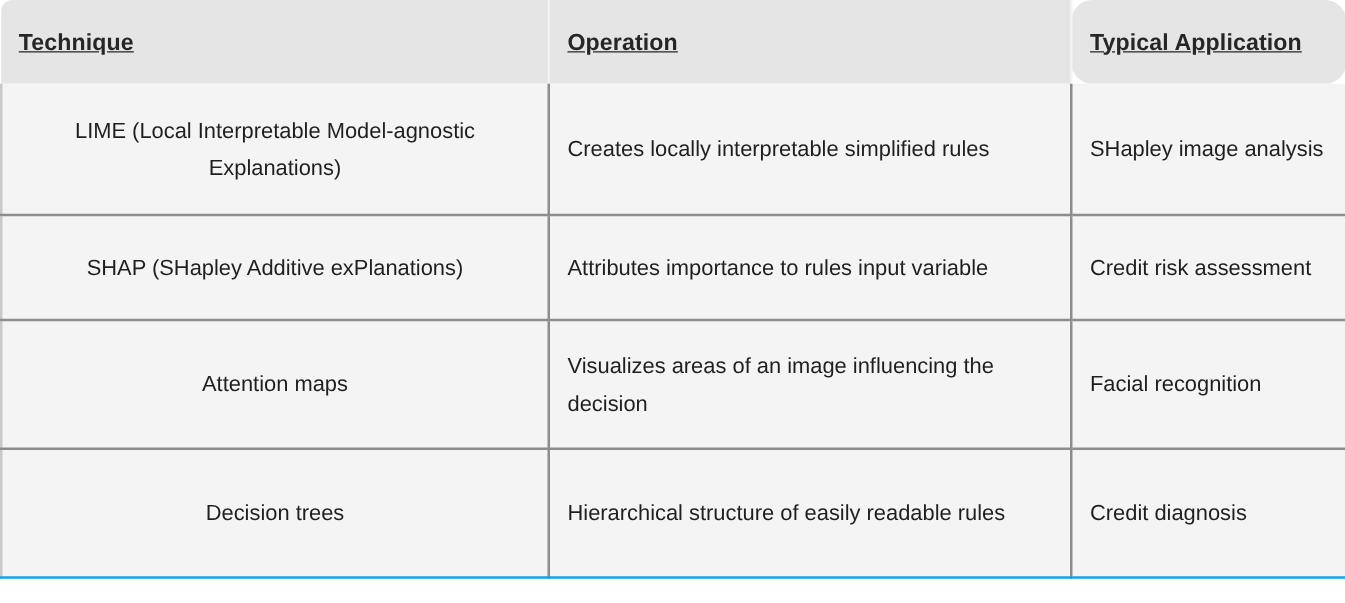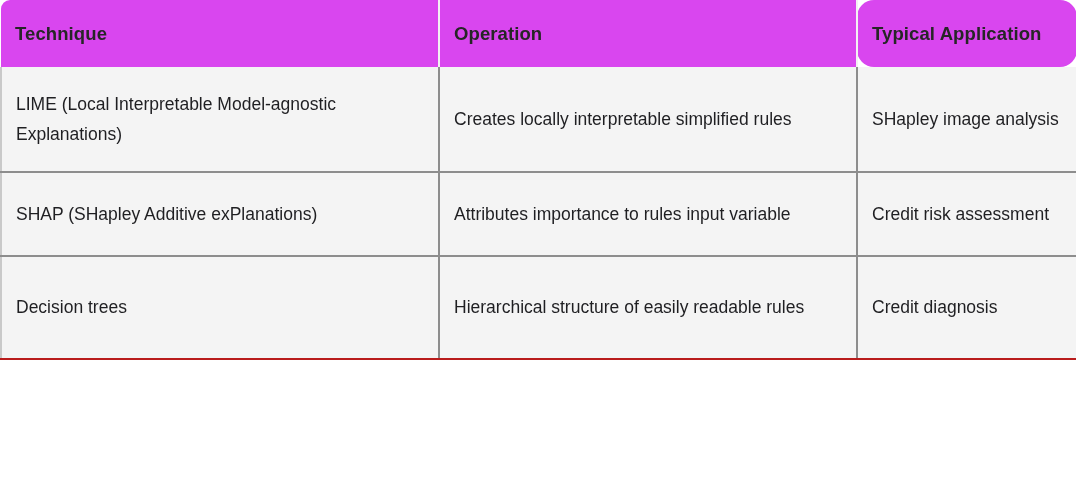--- a/index.html
+++ b/index.html
@@ -27,31 +27,32 @@
     border-collapse: collapse;
     table-layout: fixed;
     border-spacing: 0;
   }
 
   table.xai-table col.c1 { width: 438px; }
   table.xai-table col.c2 { width: 418px; }
   table.xai-table col.c3 { width: 220px; }
 
   thead tr th {
-    background: #d946ef;
+    background: #e5e5e5;
     color: #262626;
     font-size: 18.5px;
     font-weight: bold;
     text-align: left;
     height: 67px;
     padding: 12px 14px;
     box-sizing: border-box;
     vertical-align: middle;
     border-right: 2px solid #f2f2f2;
     letter-spacing: 0.1px;
+    text-decoration: underline;
   }
   thead tr th:last-child { border-right: none; }
   thead tr th.head-first {
     border-top-left-radius: 9px;
   }
   thead tr th.head-last {
     border-top-right-radius: 9px;
     border-radius: 17px;
   }
 
@@ -65,26 +66,27 @@
     box-sizing: border-box;
     vertical-align: middle;
     line-height: 1.72;
     border-bottom: 2px solid #8d8d8d;
     border-right: 2px solid #8d8d8d;
     border-left: none;
     border-top: none;
   }
   tbody tr td.col-first {
     border-left: 2px solid #c9c9c9;
+    text-align: center;
   }
   tbody tr td.col-last {
     border-right: 2px solid #c9c9c9;
   }
   tbody tr:last-child td {
-    border-bottom: 2px solid #b91c1c;
+    border-bottom: 2px solid #0ea5e9;
   }
 
   tbody tr.r1 td { height: 105px; }
   tbody tr.r2 td { height: 84px; }
   tbody tr.r3 td { height: 103px; }
   tbody tr.r4 td { height: 103px; }
 
   .cell-text { display: block; }
 </style>
 </head>
@@ -120,20 +122,31 @@
         <td class="col-first">
           <span class="cell-text">SHAP (SHapley Additive exPlanations)</span>
         </td>
         <td>
           <span class="cell-text">Attributes importance to rules input variable</span>
         </td>
         <td class="col-last">
           <span class="cell-text">Credit risk assessment</span>
         </td>
       </tr>
+      <tr class="r3">
+        <td class="col-first">
+          <span class="cell-text">Attention maps</span>
+        </td>
+        <td>
+          <span class="cell-text">Visualizes areas of an image influencing the decision</span>
+        </td>
+        <td class="col-last">
+          <span class="cell-text">Facial recognition</span>
+        </td>
+      </tr>
       <tr class="r4">
         <td class="col-first">
           <span class="cell-text">Decision trees</span>
         </td>
         <td>
           <span class="cell-text">Hierarchical structure of easily readable rules</span>
         </td>
         <td class="col-last">
           <span class="cell-text">Credit diagnosis</span>
         </td>

